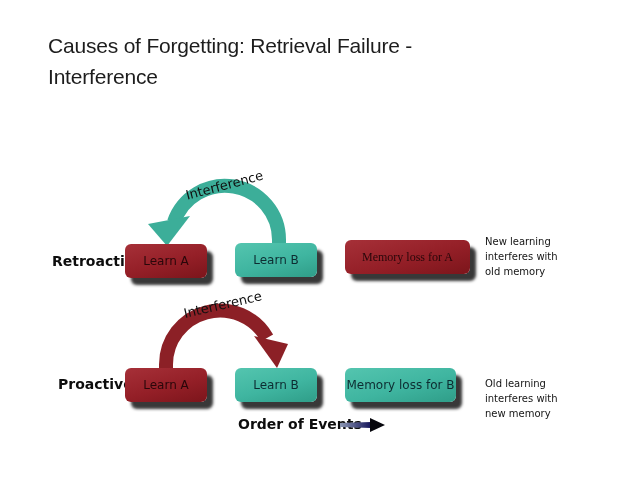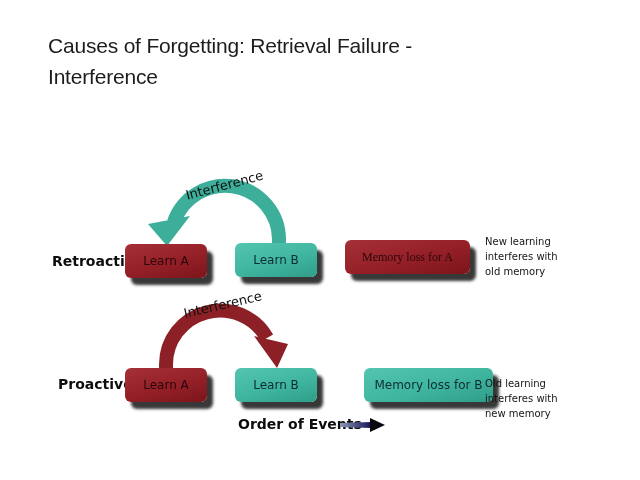--- a/index.html
+++ b/index.html
@@ -28,21 +28,21 @@
     box-shadow:6px 7px 3px rgba(12,12,12,0.82);
   }
   .mbox.red  { background:linear-gradient(165deg,#a63038 0%,#941f27 55%,#7c151b 100%); color:rgba(22,2,5,0.85); }
   .mbox.teal { background:linear-gradient(165deg,#54c5af 0%,#3fb5a0 55%,#2f9d88 100%); color:#0d2c31; }
 
   #box-r1a { left:125px; top:244px; width:82px; }
   #box-r1b { left:235px; top:243px; width:82px; }
   #box-r1c { left:345px; top:240px; width:125px;font-family:Liberation Serif, serif; }
   #box-r2a { left:125px; top:368px; width:82px; }
   #box-r2b { left:235px; top:368px; width:82px; }
-  #box-r2c { left:345px; top:368px; width:129px;margin-left:19px; }
+  #box-r2c { left:345px; top:368px; width:111px; }
 
   .arrows-overlay { position:absolute; left:0; top:0; width:640px; height:480px; pointer-events:none; }
 
   .arc-label {
     position:absolute; font-size:13px; color:#101010; white-space:nowrap;
   }
   #arc-label-retro { left:186px; top:188px; transform:rotate(-15deg); transform-origin:left center; }
   #arc-label-pro   { left:184px; top:306px; transform:rotate(-13deg); transform-origin:left center; }
 
   .side-note {

